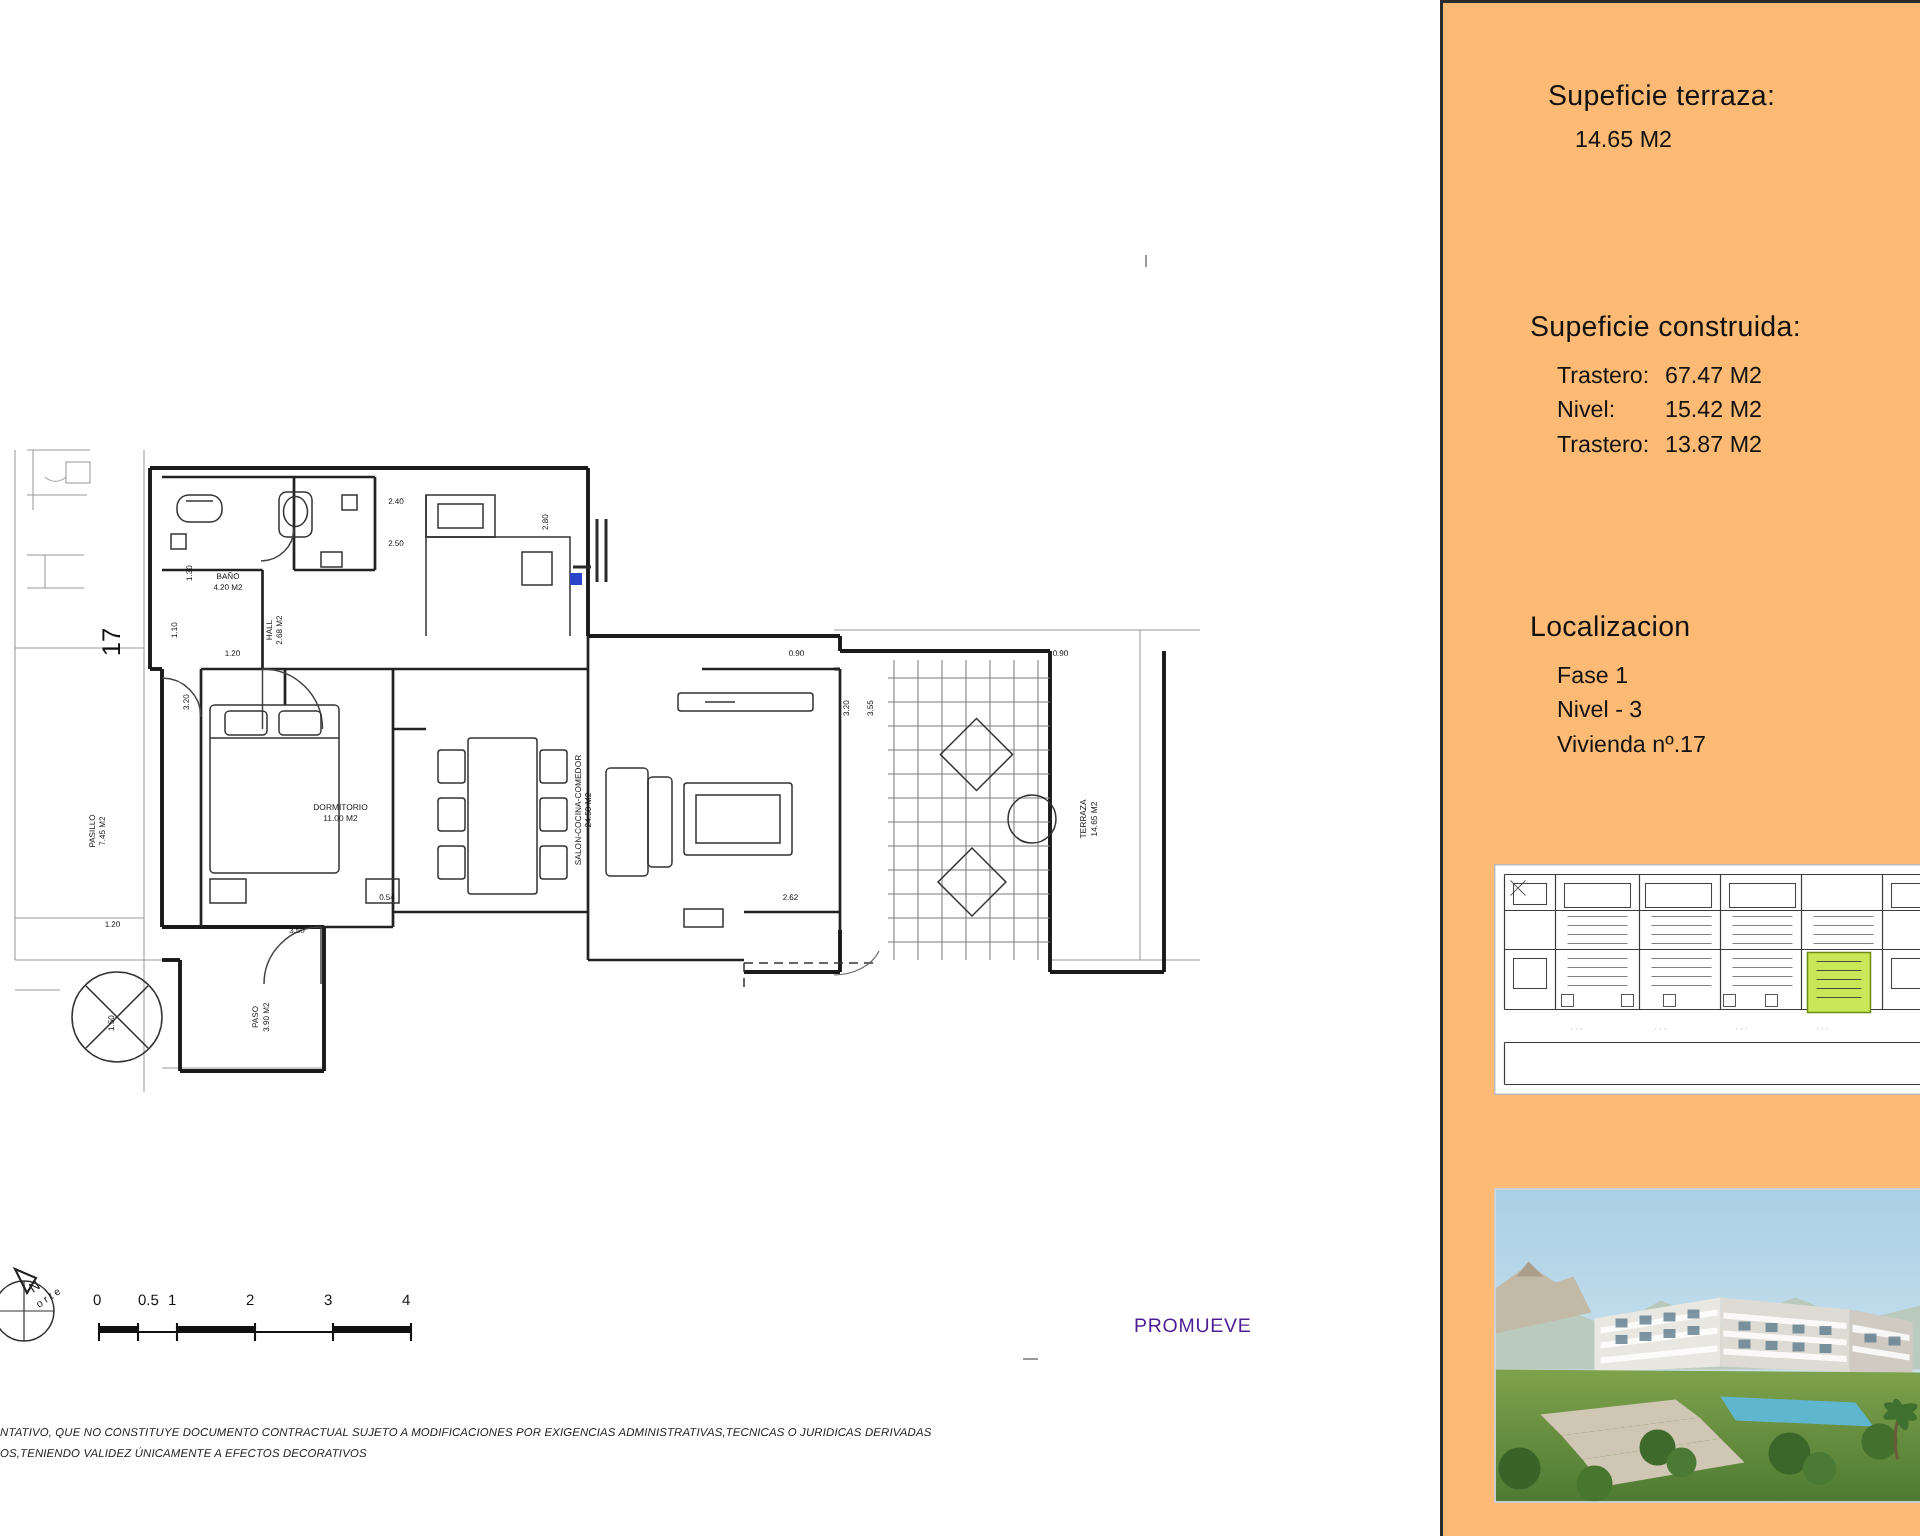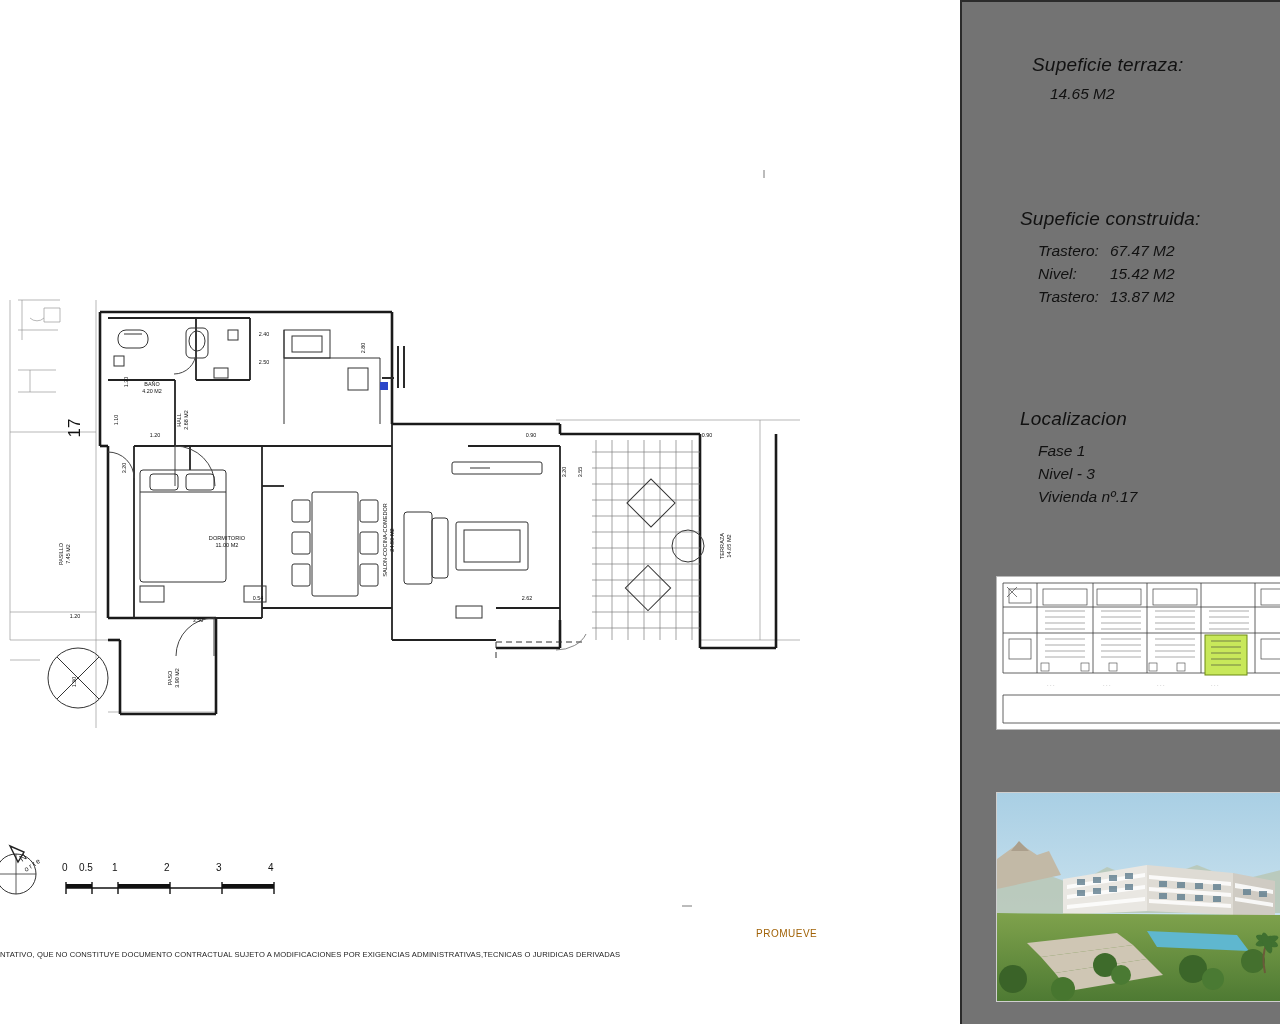--- a/index.html
+++ b/index.html
@@ -8,24 +8,23 @@
     background:#ffffff;
     font-family:"Liberation Sans", sans-serif;
     overflow:hidden;
     position:relative;
   }
   .sheet{position:absolute;left:0;top:0;width:1280px;height:1024px;}
 
   
   .panel{
     position:absolute;left:960px;top:0;width:320px;height:1024px;
-    background:#737373;
+    background:#fdba74;
     border-left:2px solid #2b2b2b;
     box-sizing:border-box;
-    font-style:italic;
   }
   .panel .topline{position:absolute;left:0;top:0;width:320px;height:2px;background:#2b2b2b;}
   .panel-block{position:absolute;left:0;width:320px;}
   .blk-label{
     font-size:19px;color:#111;letter-spacing:.2px;
   }
   .blk-item{font-size:15.5px;color:#111;margin-top:5px;}
   .indent{padding-left:18px;}
 
   .kv{display:flex;}
@@ -47,26 +46,27 @@
   .render svg{display:block;}
 
   
   .plan{position:absolute;left:0;top:0;width:960px;height:1024px;}
   .plan svg{display:block;}
 
   .legal{
     position:absolute;left:0;top:948px;width:640px;
     font-size:7.6px;line-height:13.6px;color:#1a1a1a;
     letter-spacing:.1px;
+    font-style:italic;
   }
   .legal div{white-space:nowrap;}
 
   .promueve{
-    position:absolute;left:756px;top:928px;
-    font-size:10px;color:#a16207;letter-spacing:.5px;
+    position:absolute;left:756px;top:876px;
+    font-size:13px;color:#4c1d95;letter-spacing:.5px;
     overflow:hidden;height:14px;
   }
 
   .scalebar{position:absolute;left:60px;top:862px;width:240px;height:36px;}
   .scalebar .nums{position:relative;height:14px;font-size:10px;color:#111;}
   .scalebar .nums span{position:absolute;top:0;}
 
   .compass{position:absolute;left:-8px;top:836px;width:70px;height:70px;}
 </style>
 </head>
@@ -313,21 +313,21 @@
         <text x="30" y="26" transform="rotate(-34 30 26)">N</text>
         <text x="34" y="36" font-size="7" transform="rotate(-34 34 36)">o r t e</text>
       </g>
       <path d="M18 10 l14 6 -6 10 z" fill="none" stroke="#222" stroke-width="1.4"></path>
     </svg>
   </div>
 
   <div class="scalebar">
     <div class="nums">
       <span style="left:2px">0</span>
-      <span style="left:19px">0.5</span>
+      <span style="left:32px">0.5</span>
       <span style="left:52px">1</span>
       <span style="left:104px">2</span>
       <span style="left:156px">3</span>
       <span style="left:208px">4</span>
     </div>
     <svg width="240" height="18" viewBox="0 0 240 18" xmlns="http://www.w3.org/2000/svg" style="margin-top:2px">
       <g stroke="#111" stroke-width="1.4" fill="none">
         <path d="M6 10 H214"></path>
         <path d="M6 4 V16"></path>
           <path d="M32 4 V16"></path>
@@ -339,20 +339,21 @@
       <rect x="6" y="6" width="26" height="4" fill="#111"></rect>
       <rect x="58" y="6" width="52" height="4" fill="#111"></rect>
       <rect x="162" y="6" width="52" height="4" fill="#111"></rect>
     </svg>
   </div>
 
   <div class="promueve">PROMUEVE</div>
 
   <div class="legal">
     <div>NTATIVO, QUE NO CONSTITUYE DOCUMENTO CONTRACTUAL SUJETO A MODIFICACIONES POR EXIGENCIAS ADMINISTRATIVAS,TECNICAS O JURIDICAS DERIVADAS</div>
+    <div>OS,TENIENDO VALIDEZ ÚNICAMENTE  A EFECTOS DECORATIVOS</div>
   </div>
 
   <div class="panel">
     <div class="topline"></div>
 
     <div class="panel-block" style="top:54px;padding-left:70px;">
       <div class="blk-label">Supeficie terraza:</div>
       <div class="blk-item indent" style="margin-top:9px;">14.65 M2</div>
     </div>
 

